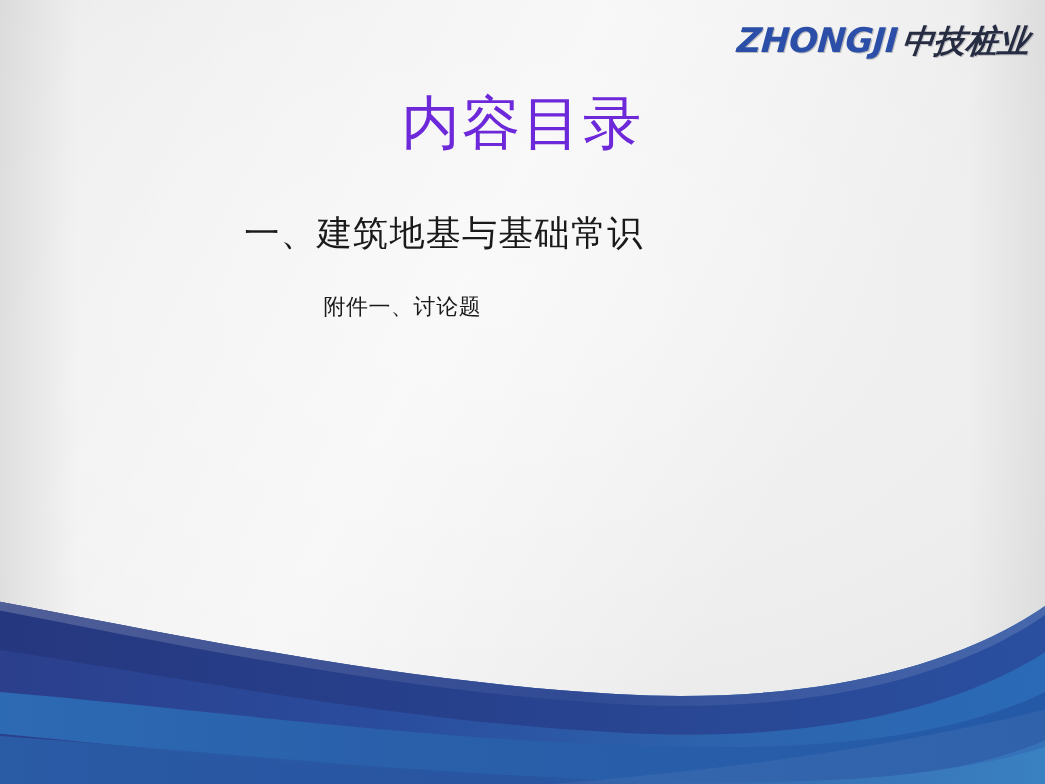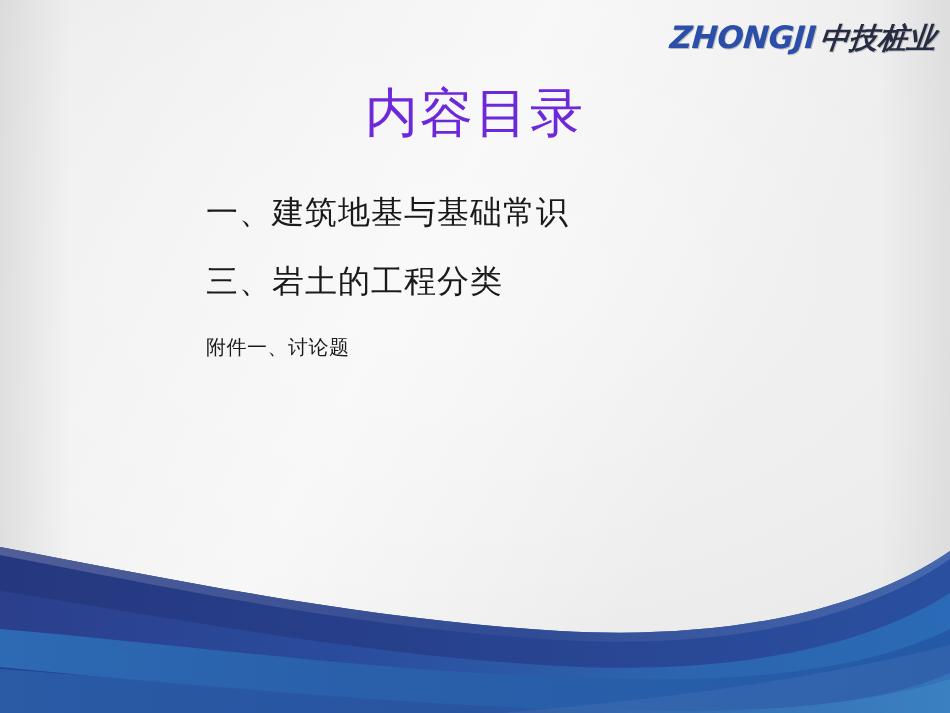--- a/index.html
+++ b/index.html
@@ -114,21 +114,21 @@
     font-size: 53px;
     font-weight: 400;
     color: #6d28d9;
     letter-spacing: 2px;
     line-height: 1.1;
   }
 
   
   .toc {
     position: absolute;
-    left: 206px;
+    left: 222px;
     top: 196px;
     width: 690px;
   }
   .toc-item {
     font-family: "DejaVu Sans", sans-serif;
     font-size: 32px;
     font-weight: 400;
     color: #1a1a1a;
     line-height: 1.0;
     letter-spacing: 1px;
@@ -137,20 +137,21 @@
   }
   .toc-item .num {
     letter-spacing: 1px;
   }
   .toc-sub {
     font-family: Liberation Serif, serif;
     font-size: 20px;
     font-weight: 400;
     color: #1a1a1a;
     letter-spacing: 0.5px;
+    margin-left: 72px;
     margin-bottom: 23px;
     white-space: nowrap;
   }
 </style>
 </head>
 <body>
 
 <div id="slide">
 
   <div class="bg-base"></div>
@@ -210,23 +211,20 @@
 
   <div class="title">内容目录</div>
 
   <div class="toc">
 
     <div class="toc-item">
       <span class="num">一、</span><span>建筑地基与基础常识</span>
     </div>
 
 
-    <div class="toc-item">
-      <span class="num">三、</span><span>岩土的工程分类</span>
-    </div>
 
 
 
     <div class="toc-sub">附件一、讨论题</div>
 
   </div>
 
 </div>
 
 </body></html>

